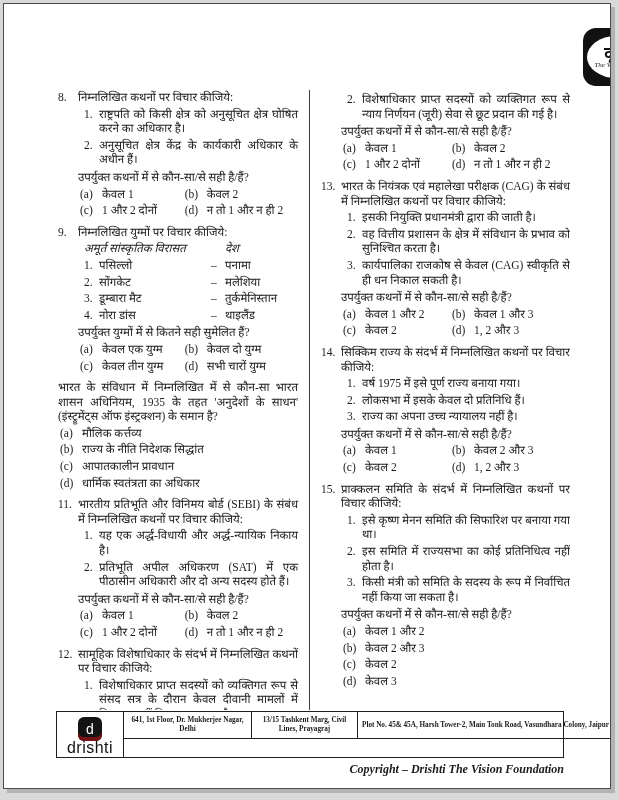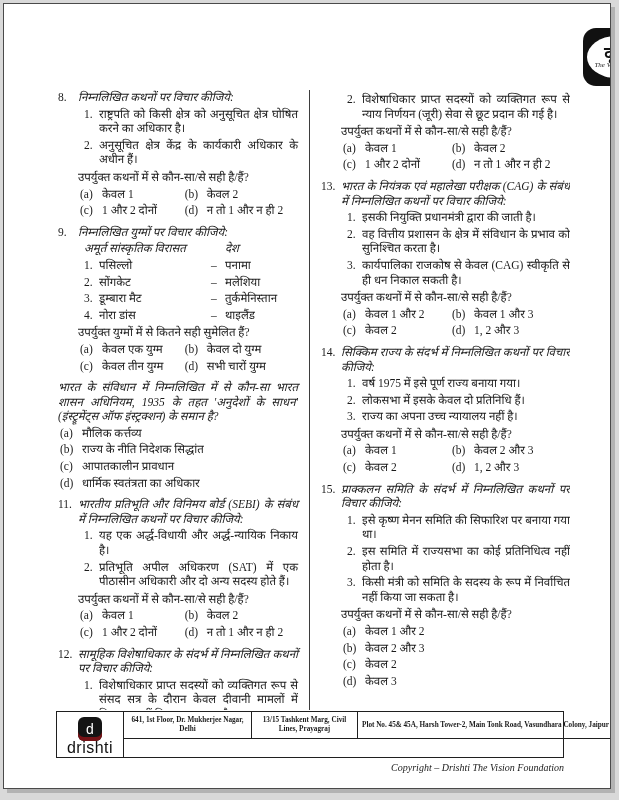--- a/index.html
+++ b/index.html
@@ -34,21 +34,21 @@
     position:absolute;left:54px;top:86px;width:512px;height:620px;
     display:flex;overflow:hidden;
   }
   .col{font-size:11.5px;line-height:14.6px;}
   .col-left{width:240px;flex:none;}
   .col-right{flex:1;border-left:1.5px solid #3d3d3d;padding-left:11px;margin-left:11px;}
   
   .question{display:flex;margin-bottom:7px;}
   .qnum{flex:none;width:20px;}
   .qbody{flex:1;min-width:0;}
-  .intro{text-align:justify;font-style:italic;}
+  .intro{text-align:justify;}
   .stm{display:flex;padding-left:6px;margin-top:2px;}
   .stm-num{flex:none;width:15px;}
   .stm-text{flex:1;text-align:justify;}
   .pair-head{display:flex;padding-left:6px;margin-top:2px;font-style:italic;}
   .pair-head .ph-left{flex:none;width:141px;}
   .pair-head .ph-right{flex:1;font-family:Liberation Serif, serif;}
   .pair{display:flex;padding-left:6px;margin-top:2px;}
   .pair .p-num{flex:none;width:15px;}
   .pair .p-left{flex:none;width:112px;}
   .pair .p-dash{flex:none;width:14px;}
@@ -88,21 +88,21 @@
     flex:none;width:28px;background:#141414;color:#fff;
     display:flex;align-items:center;justify-content:center;
     font-weight:bold;font-size:10px;
   }
   .f-phone{
     flex:1;display:flex;align-items:center;justify-content:center;
     font-weight:bold;font-size:9.5px;
   }
   .copyright{
     position:absolute;right:46px;top:758px;
-    font-style:italic;font-weight:normal;font-size:10px;color:#1b1b1b;
+    font-style:italic;font-weight:bold;font-size:12px;color:#1b1b1b;
   }
 </style>
 </head>
 <body>
 
 <div class="page">
 
   <div class="logo-wrap">
     <div class="logo">
       <div class="logo-ellipse">

